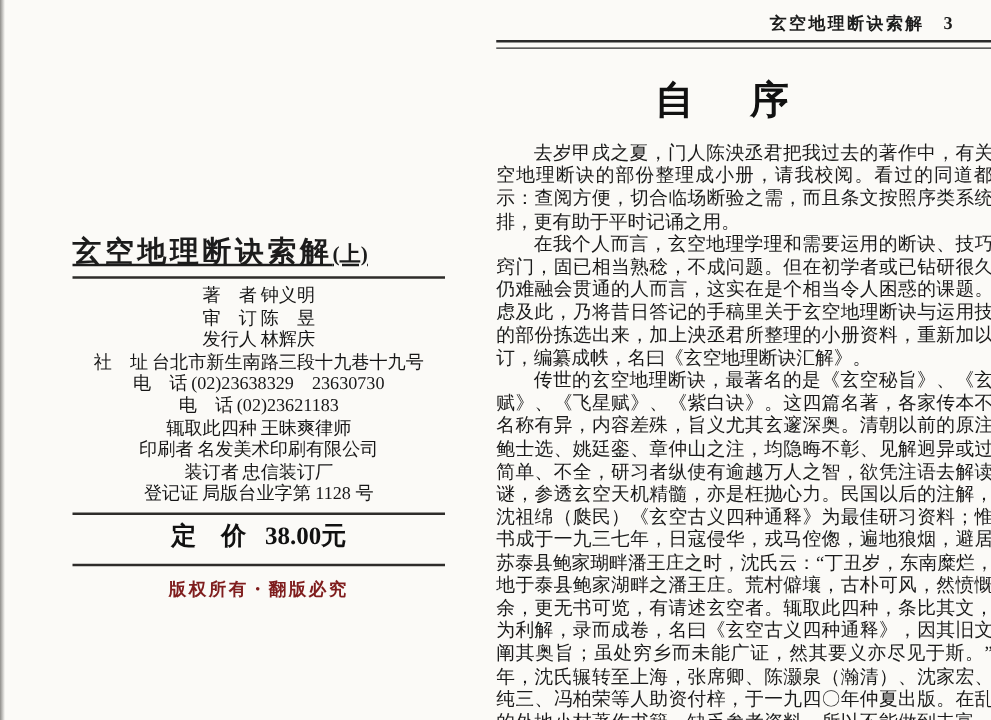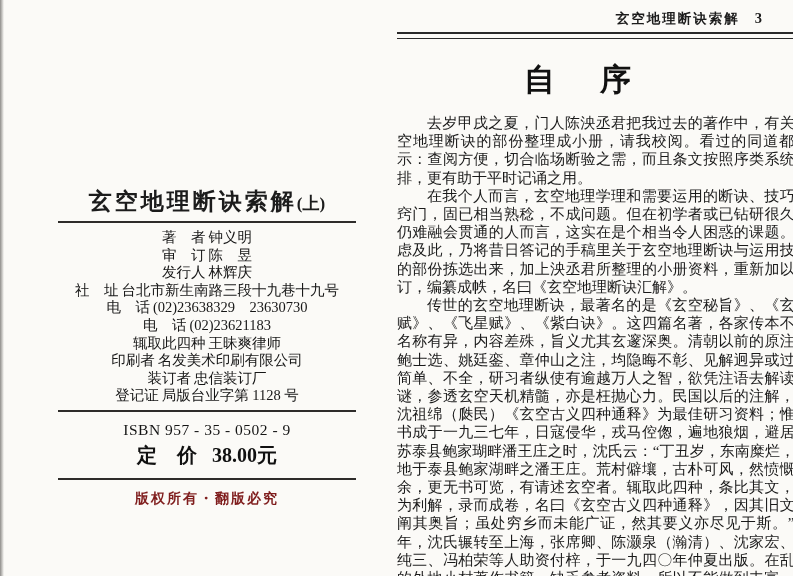--- a/index.html
+++ b/index.html
@@ -14,24 +14,25 @@
   .canvas { position: absolute; inset: 0; }
   .scan-edge {
     position: absolute; left: 0; top: 0; width: 4px; height: 100%;
     background: linear-gradient(to right, rgba(35,33,30,.5), rgba(35,33,30,0));
     z-index: 5;
   }
 
   
   .page-left { position: absolute; left: 58px; top: 186px; width: 298px; }
   .book-title {
-    margin: 0; text-align: center;
+    margin: 0; text-align: left;
     font-size: 23px; font-weight: bold; letter-spacing: 3px;
     white-space: nowrap;
     font-family: "Liberation Serif", serif;
+    text-decoration: underline;
   }
   .title-suffix { font-size: 17px; letter-spacing: 0; font-weight: bold; }
   .rule { height: 0; border: none; border-top: 2px solid #2e2c2a; margin: 0; }
   .rule-title { margin-top: 4px; }
   .credits { margin-top: 6px; }
   .credit-line {
     display: flex; justify-content: center; gap: 3px;
     font-size: 14.5px; line-height: 17.6px; color: #161616;
     white-space: nowrap;
   }
@@ -123,21 +124,20 @@
           <span>装订者</span>
           <span>忠信装订厂</span>
         </div>
       <div class="credit-line">
           <span>登记证</span>
           <span>局版台业字第 1128 号</span>
         </div>
     </div>
 
     <div class="rule rule-mid"></div>
-    <div class="isbn-line">ISBN  957 - 35 - 0502 - 9</div>
     <div class="price-line">
         <span>定　价</span>
         <span>38.00元</span>
       </div>
     <div class="rule rule-low"></div>
     <div class="copyright-line">版权所有・翻版必究</div>
   </section>
 
   <section class="page-right">
     <header class="running-header">

